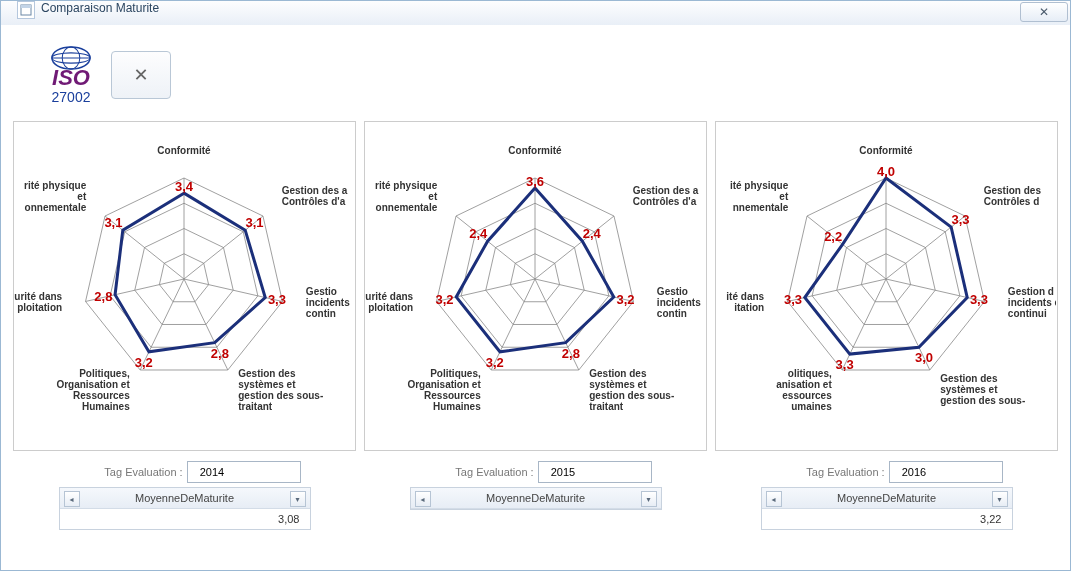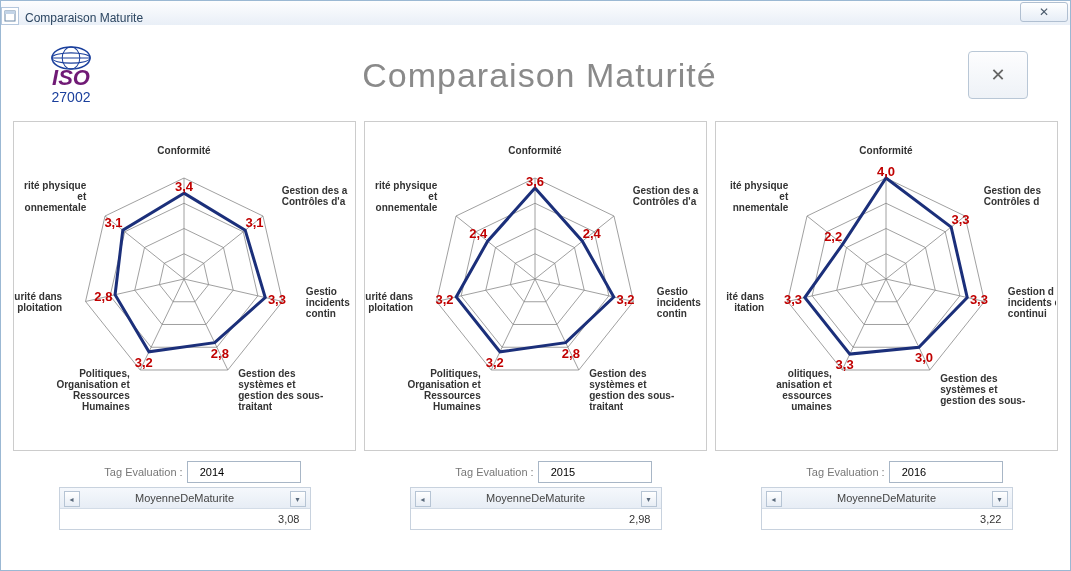--- a/index.html
+++ b/index.html
@@ -1,17 +1,17 @@
 <!DOCTYPE html>
 <html><head>
 <meta charset="utf-8">
 <style>
 html,body{margin:0;padding:0;font-family:"Segoe UI",Tahoma,sans-serif;font-size:11px;color:#333;background:#d6e4f0;}
 .window{width:1071px;height:571px;box-sizing:border-box;border:1px solid #9bb8d3;background:#fff;position:relative;}
-.titlebar{height:24px;background:linear-gradient(#fdfdfe,#e9eff7);border-bottom:1px solid #c7d6e6;display:flex;align-items:flex-end;padding:0 0;position:relative;}
+.titlebar{height:24px;background:linear-gradient(#fdfdfe,#e9eff7);border-bottom:1px solid #c7d6e6;display:flex;align-items:flex-start;padding:0 16px;position:relative;}
 .titlebar .appicon{width:16px;height:16px;margin-right:6px;background:#fff;border:1px solid #b5c7dd;display:flex;align-items:center;justify-content:center;}
 .titlebar .appicon svg{display:block;}
 .titlebar .ttl{font-size:12px;color:#2b4560;}
 .titlebar .closegrp{position:absolute;right:2px;top:1px;width:46px;height:18px;border:1px solid #b0bfd1;border-radius:3px;background:linear-gradient(#fff,#e6edf6);display:flex;align-items:center;justify-content:center;cursor:pointer;}
 .titlebar .closegrp span{font-size:12px;color:#4a5a6c;}
 .body{position:absolute;top:24px;left:0;right:0;bottom:0;padding:10px 12px 8px 12px;box-sizing:border-box;background:#fff;}
 .header{display:flex;align-items:center;height:80px;position:relative;}
 .logo{width:80px;height:70px;border:0;display:flex;flex-direction:column;align-items:center;justify-content:center;margin-left:18px;}
 .logo .globe{width:44px;height:26px;}
 .logo .iso{font-weight:bold;font-style:italic;color:#701a75;font-size:22px;line-height:18px;margin-top:-2px;}
@@ -56,21 +56,20 @@
       <div class="logo">
         <svg class="globe" viewBox="0 0 60 34">
           <ellipse cx="30" cy="17" rx="26" ry="15" fill="none" stroke="#1a3f9c" stroke-width="2"></ellipse>
           <ellipse cx="30" cy="17" rx="12" ry="15" fill="none" stroke="#1a3f9c" stroke-width="1.4"></ellipse>
           <line x1="4" y1="17" x2="56" y2="17" stroke="#1a3f9c" stroke-width="1.4"></line>
           <ellipse cx="30" cy="17" rx="26" ry="7" fill="none" stroke="#1a3f9c" stroke-width="1.4"></ellipse>
         </svg>
         <div class="iso">ISO</div>
         <div class="num">27002</div>
       </div>
-      <div class="maintitle">Comparaison Maturité</div>
       <div class="bigclose">
         <span>✕</span>
       </div>
     </div>
 
     <div class="charts">
       <div class="panel">
           <svg class="radar-svg" width="340" height="326" viewBox="0 0 340 326">
             <path d="M170 131.75L189.74124493231776 141.25688250306698L194.61692978259106 162.61865358239695L180.95556441271833 179.74946391453608L159.04443558728167 179.74946391453608L145.38307021740894 162.61865358239695L150.25875506768224 141.25688250306698Z" fill="none" stroke="#888" stroke-width="0.8"></path>
             <path d="M170 106.5L209.4824898646355 125.51376500613395L219.2338595651821 168.2373071647939L191.9111288254367 202.49892782907216L148.0888711745633 202.49892782907216L120.76614043481791 168.2373071647939L130.5175101353645 125.51376500613397Z" fill="none" stroke="#888" stroke-width="0.8"></path>
@@ -181,21 +180,20 @@
         <div class="tagrow">
           <span>Tag Evaluation :</span>
           <input type="text" value="2015" style="">
         </div>
         <div class="metricbox">
           <div class="metrichead">
             <div class="dd dd2">◂</div>
             <span class="lbl">MoyenneDeMaturite</span>
             <div class="dd">▾</div>
           </div>
-          <div class="metricval">2,98</div>
         </div>
       </div>
       <div class="fcol">
         <div class="tagrow">
           <span>Tag Evaluation :</span>
           <input type="text" value="2016" style="">
         </div>
         <div class="metricbox">
           <div class="metrichead">
             <div class="dd dd2">◂</div>

